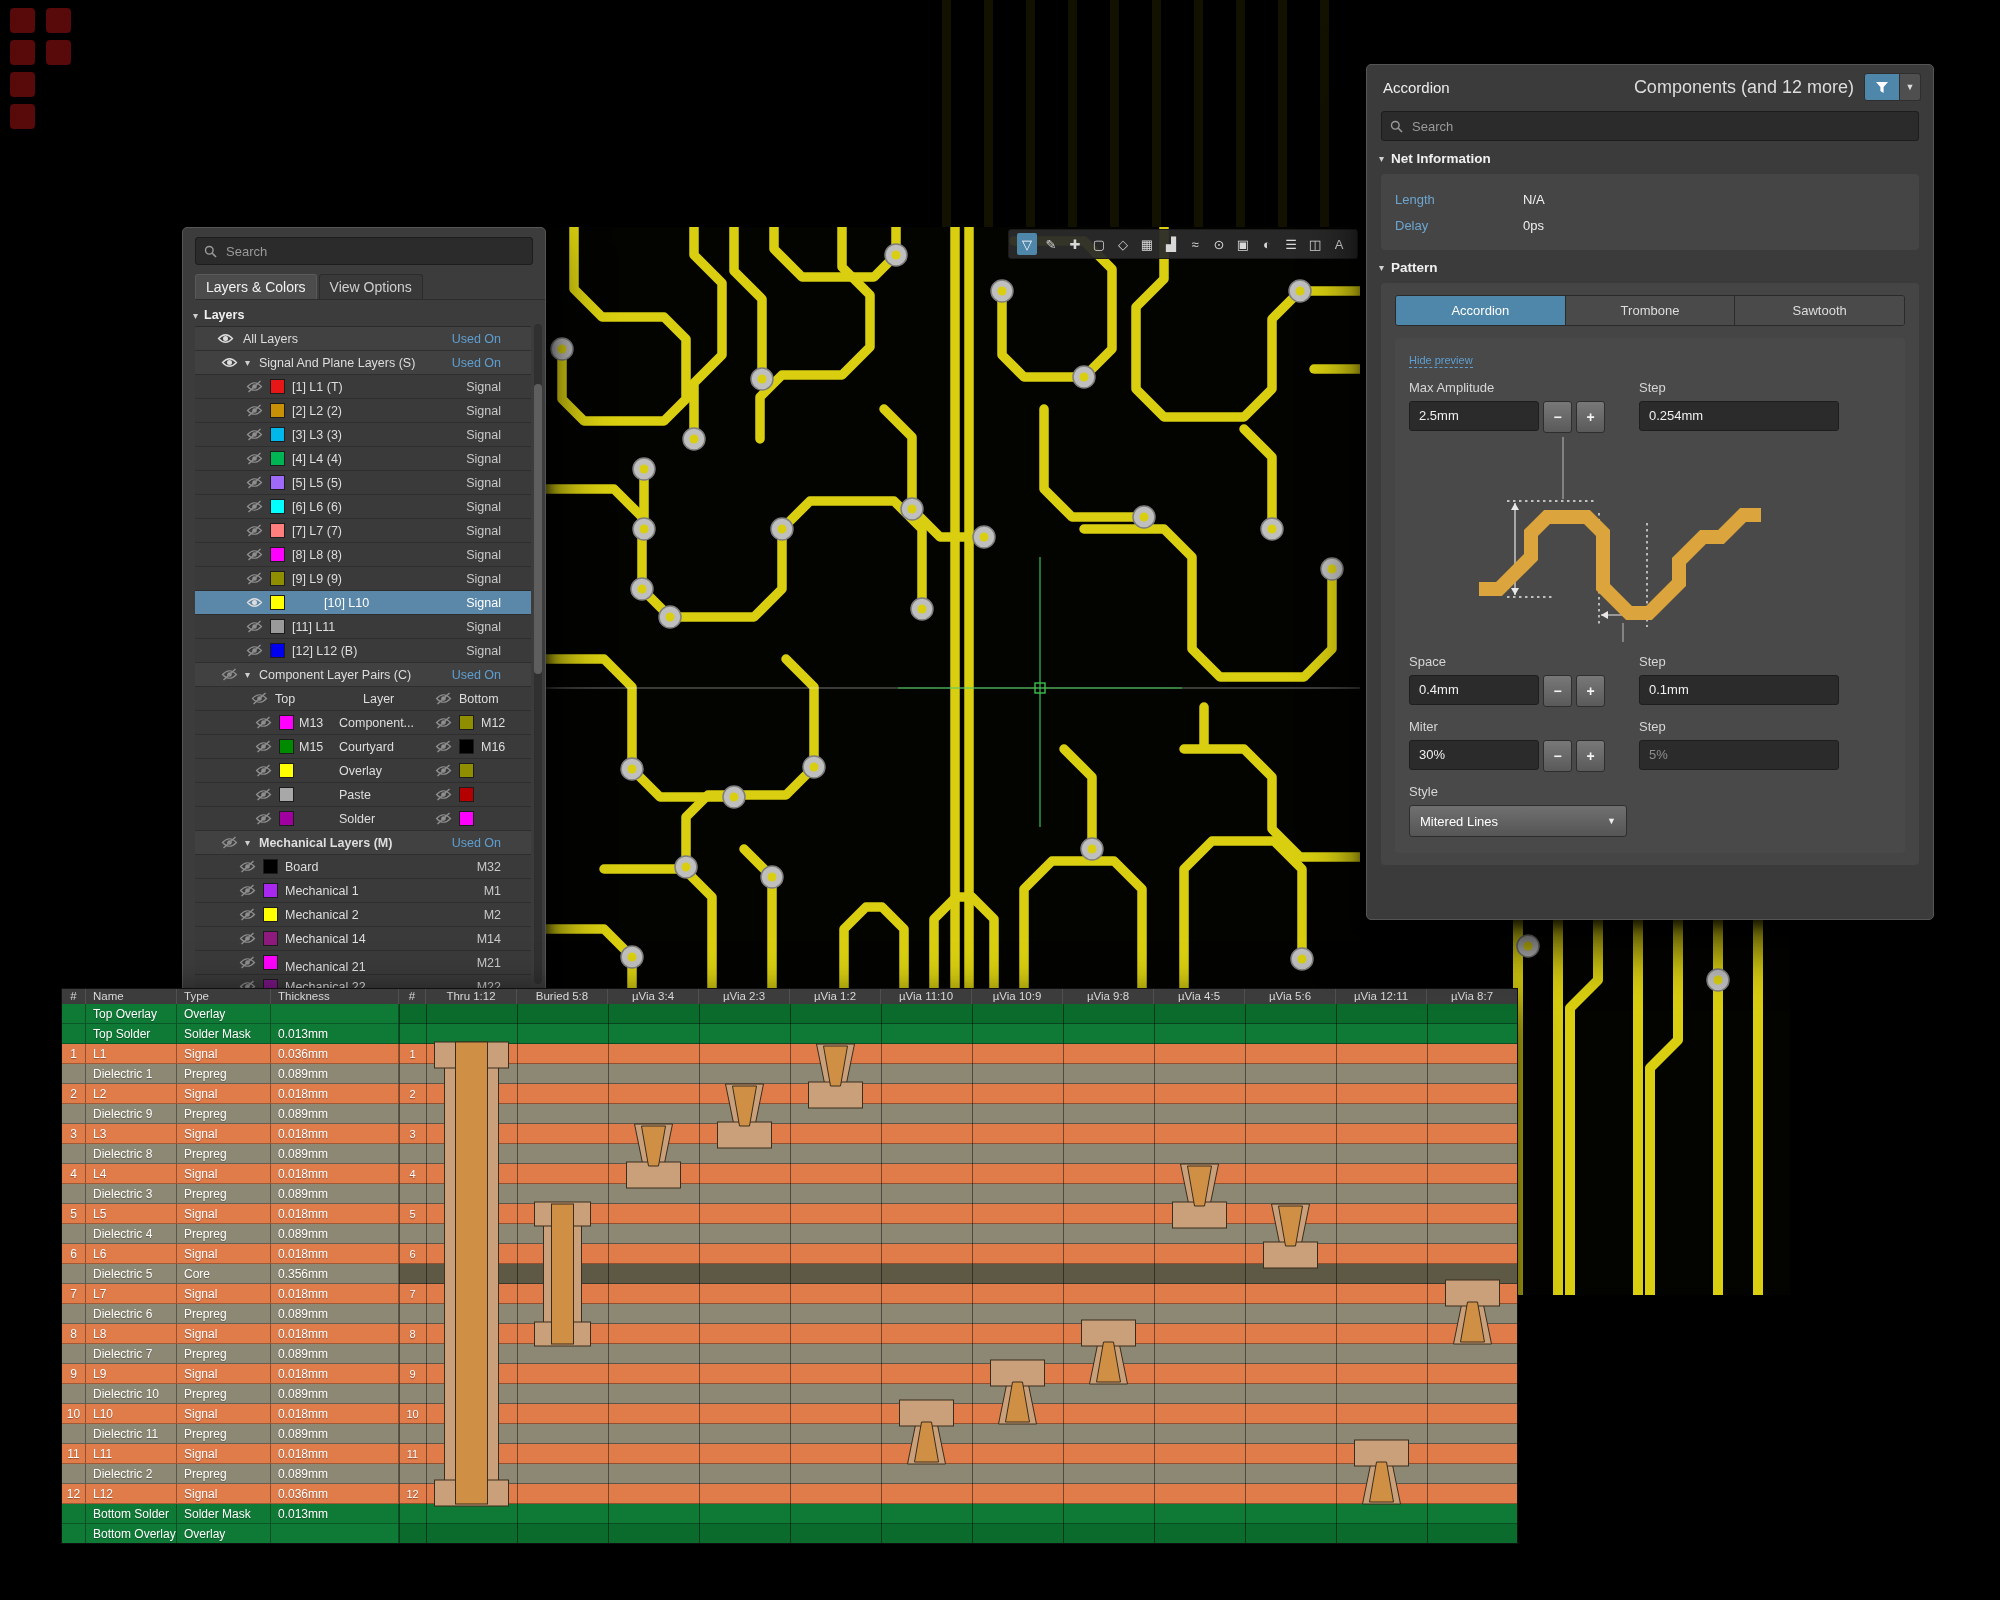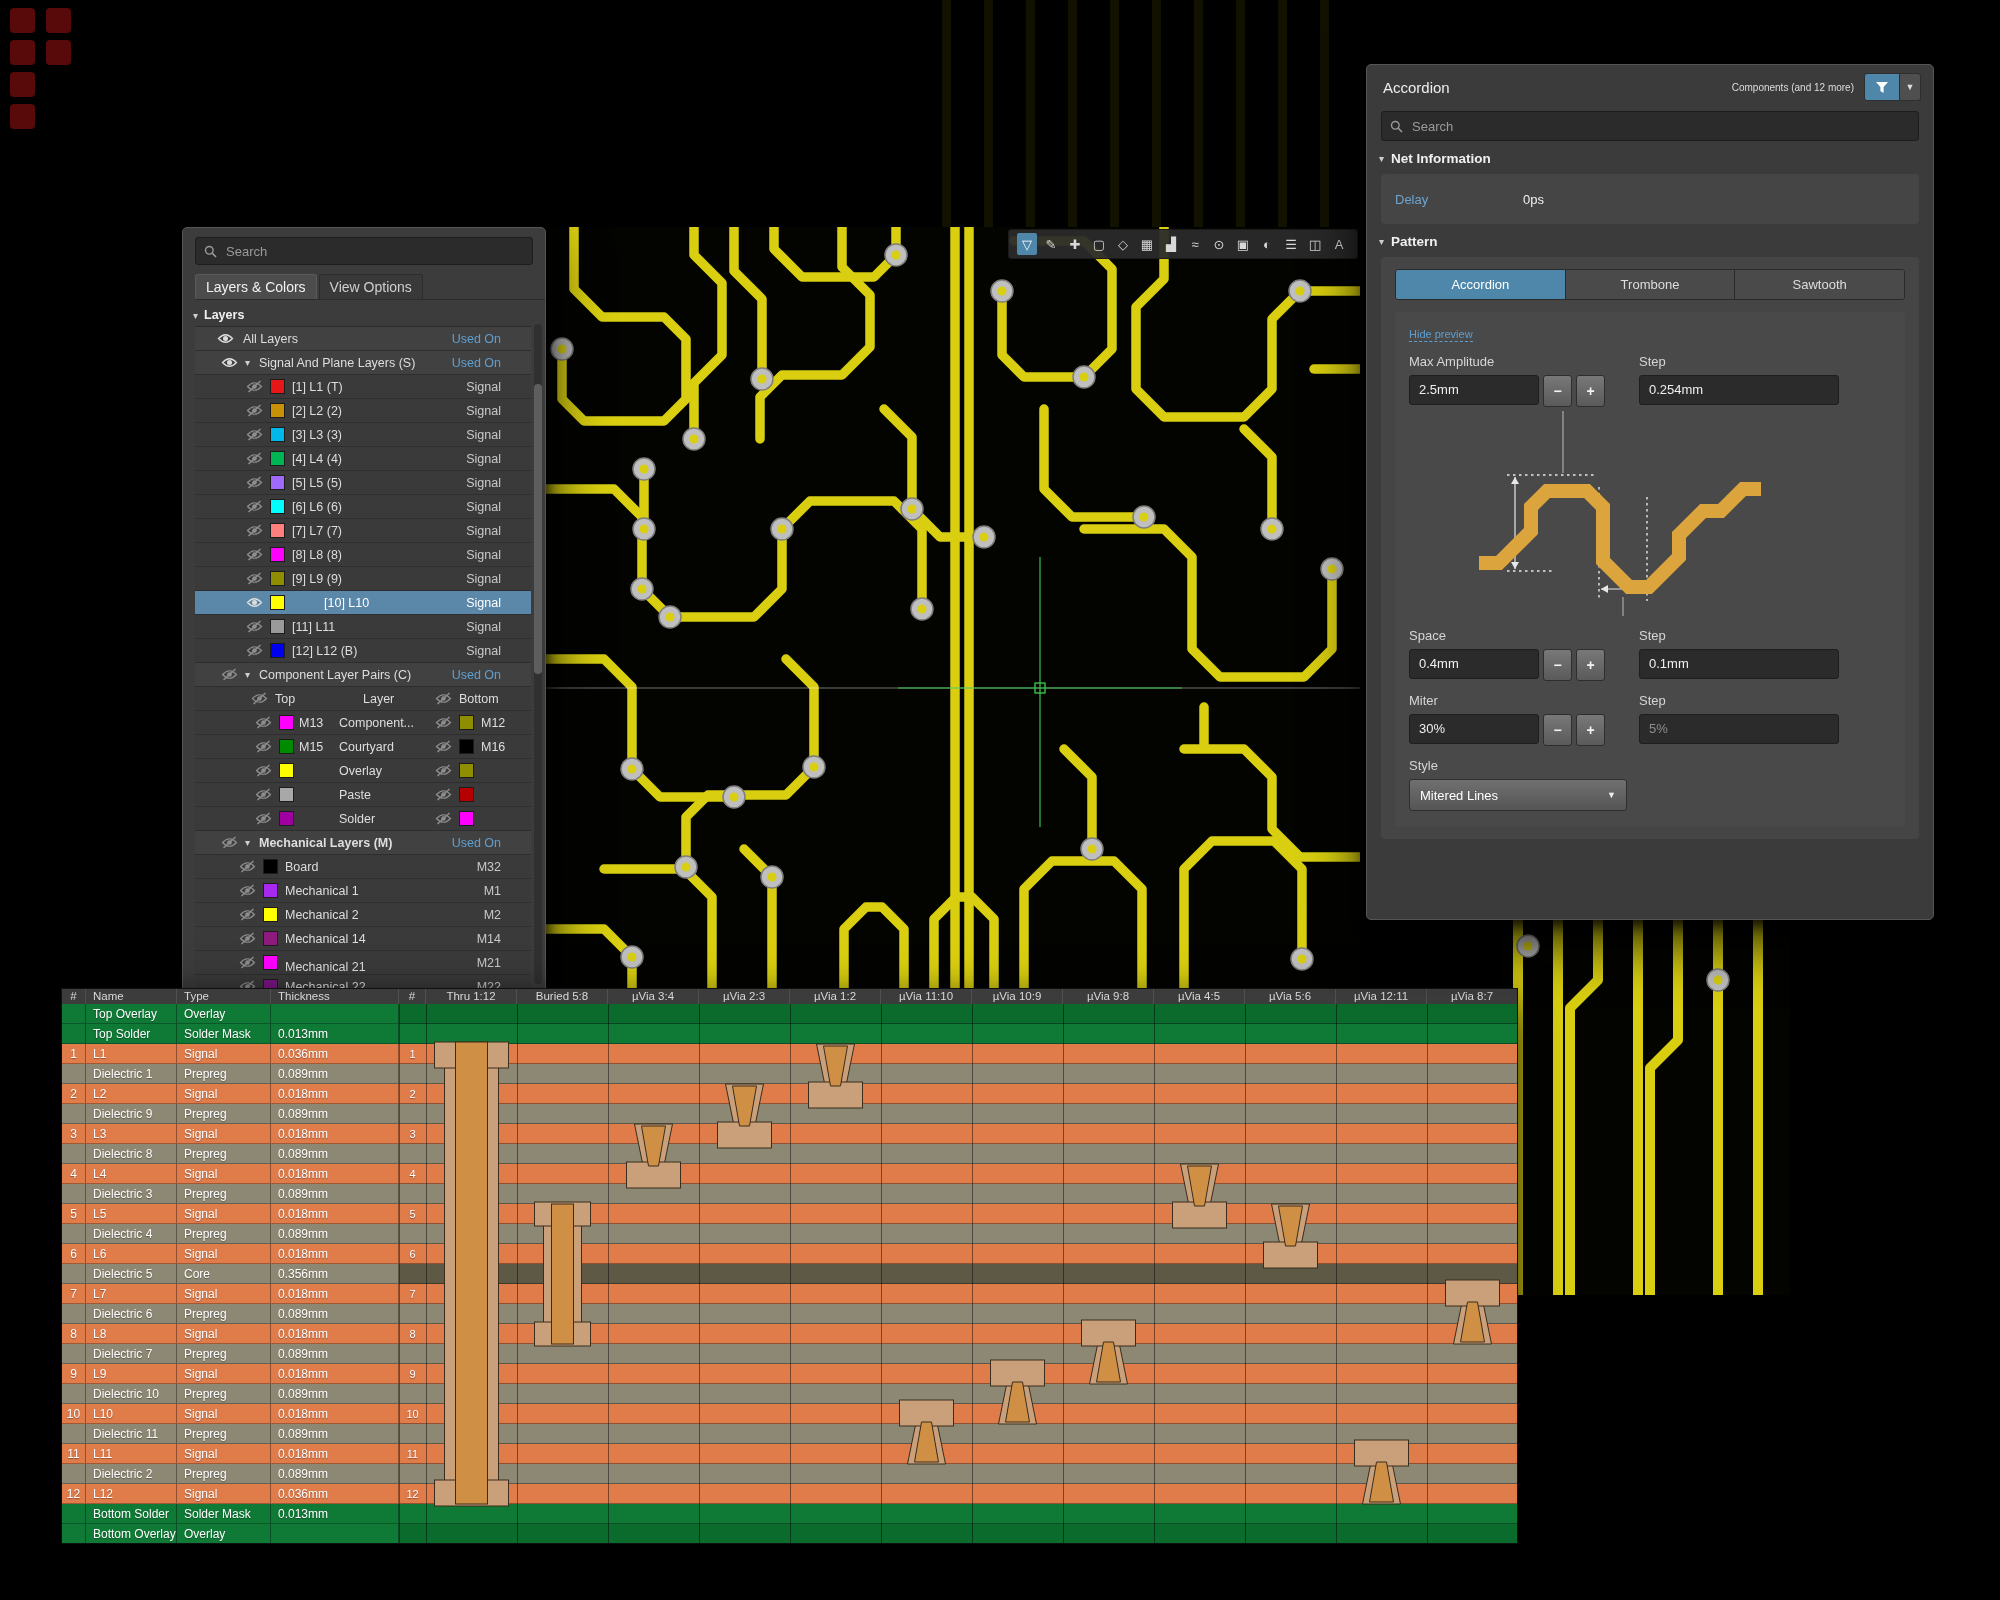--- a/index.html
+++ b/index.html
@@ -50,21 +50,21 @@
   .lbl{color:#dedede;}
   .swatch{width:13px;height:13px;border:1px solid #1c1c1c;display:inline-block;}
   .tri{color:#cfcfcf;font-size:10px;}
   #left-scrollbar{position:absolute;right:3px;top:96px;width:8px;height:660px;background:#303030;border-radius:4px;}
   #left-scroll-thumb{position:absolute;left:0;top:60px;width:8px;height:290px;background:#5e5e5e;border-radius:4px;}
 
   
   #right-panel{left:1366px;top:64px;width:566px;height:854px;z-index:5;background:#3b3b3b;overflow:hidden;}
   #rp-header{display:flex;align-items:center;height:44px;padding:0 12px 0 16px;}
   #rp-title{font-size:15px;color:#eee;}
-  #rp-scope{margin-left:auto;font-size:10px;color:#ddd;}
+  #rp-scope{margin-left:auto;font-size:18px;color:#ddd;}
   #rp-filter-btn{width:34px;height:26px;margin-left:10px;background:#4e87aa;border:1px solid #2e2e2e;
     border-radius:3px 0 0 3px;display:flex;align-items:center;justify-content:center;}
   #rp-filter-arrow{width:20px;height:26px;background:#4f4f4f;border:1px solid #2e2e2e;border-left:none;
     border-radius:0 3px 3px 0;display:flex;align-items:center;justify-content:center;font-size:9px;color:#ddd;}
   #rp-search{margin:2px 14px 10px 14px;height:28px;}
   .section-head{display:flex;align-items:center;gap:7px;margin:10px 0 8px 12px;
     font-size:13.5px;font-weight:bold;color:#f0f0f0;}
   .card{margin:0 14px;background:#454545;border-radius:4px;padding:12px 14px;}
   .kv{display:flex;height:26px;align-items:center;font-size:13px;}
   .kv .k{width:128px;color:#6ea5cf;}
@@ -878,20 +878,24 @@
       <line x1="8.3" y1="8.3" x2="12" y2="12" stroke="#9a9a9a" stroke-width="1.6"></line>
     </svg>
     <input placeholder="Search" style="">
   </div>
 
   <div class="section-head">
     <span class="tri">▾</span>
     <span>Net Information</span>
   </div>
   <div class="card">
+    <div class="kv">
+      <span class="k">Length</span>
+      <span class="v">N/A</span>
+    </div>
     <div class="kv">
       <span class="k">Delay</span>
       <span class="v">0ps</span>
     </div>
   </div>
 
   <div class="section-head">
     <span class="tri">▾</span>
     <span>Pattern</span>
   </div>

